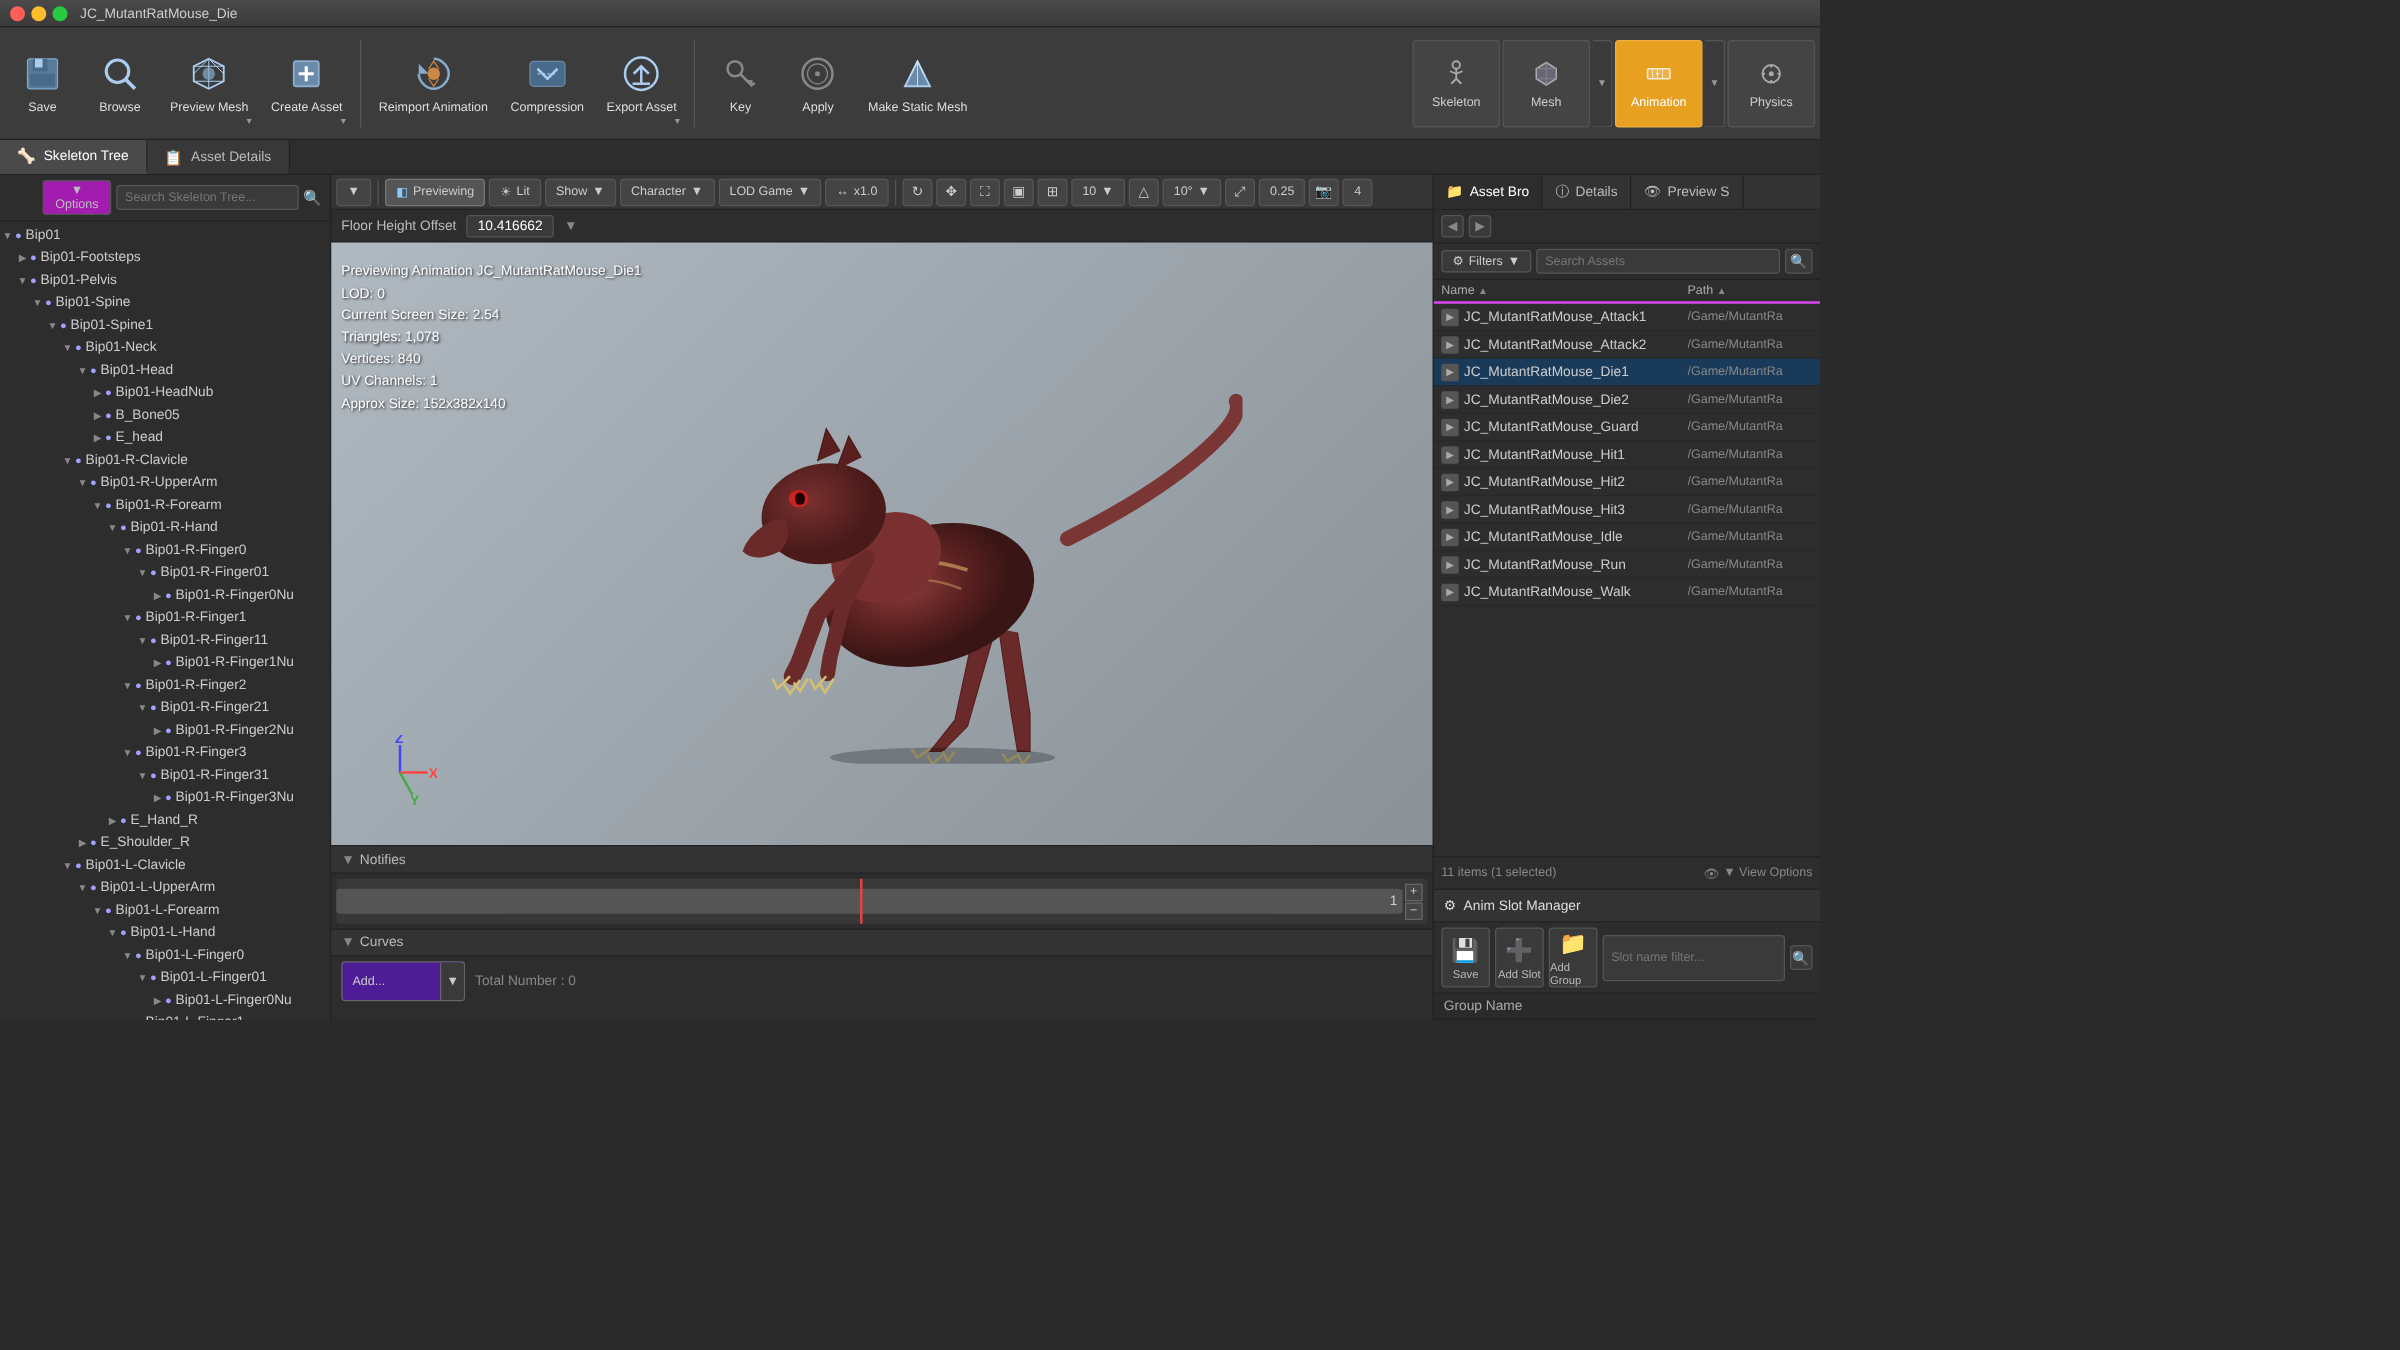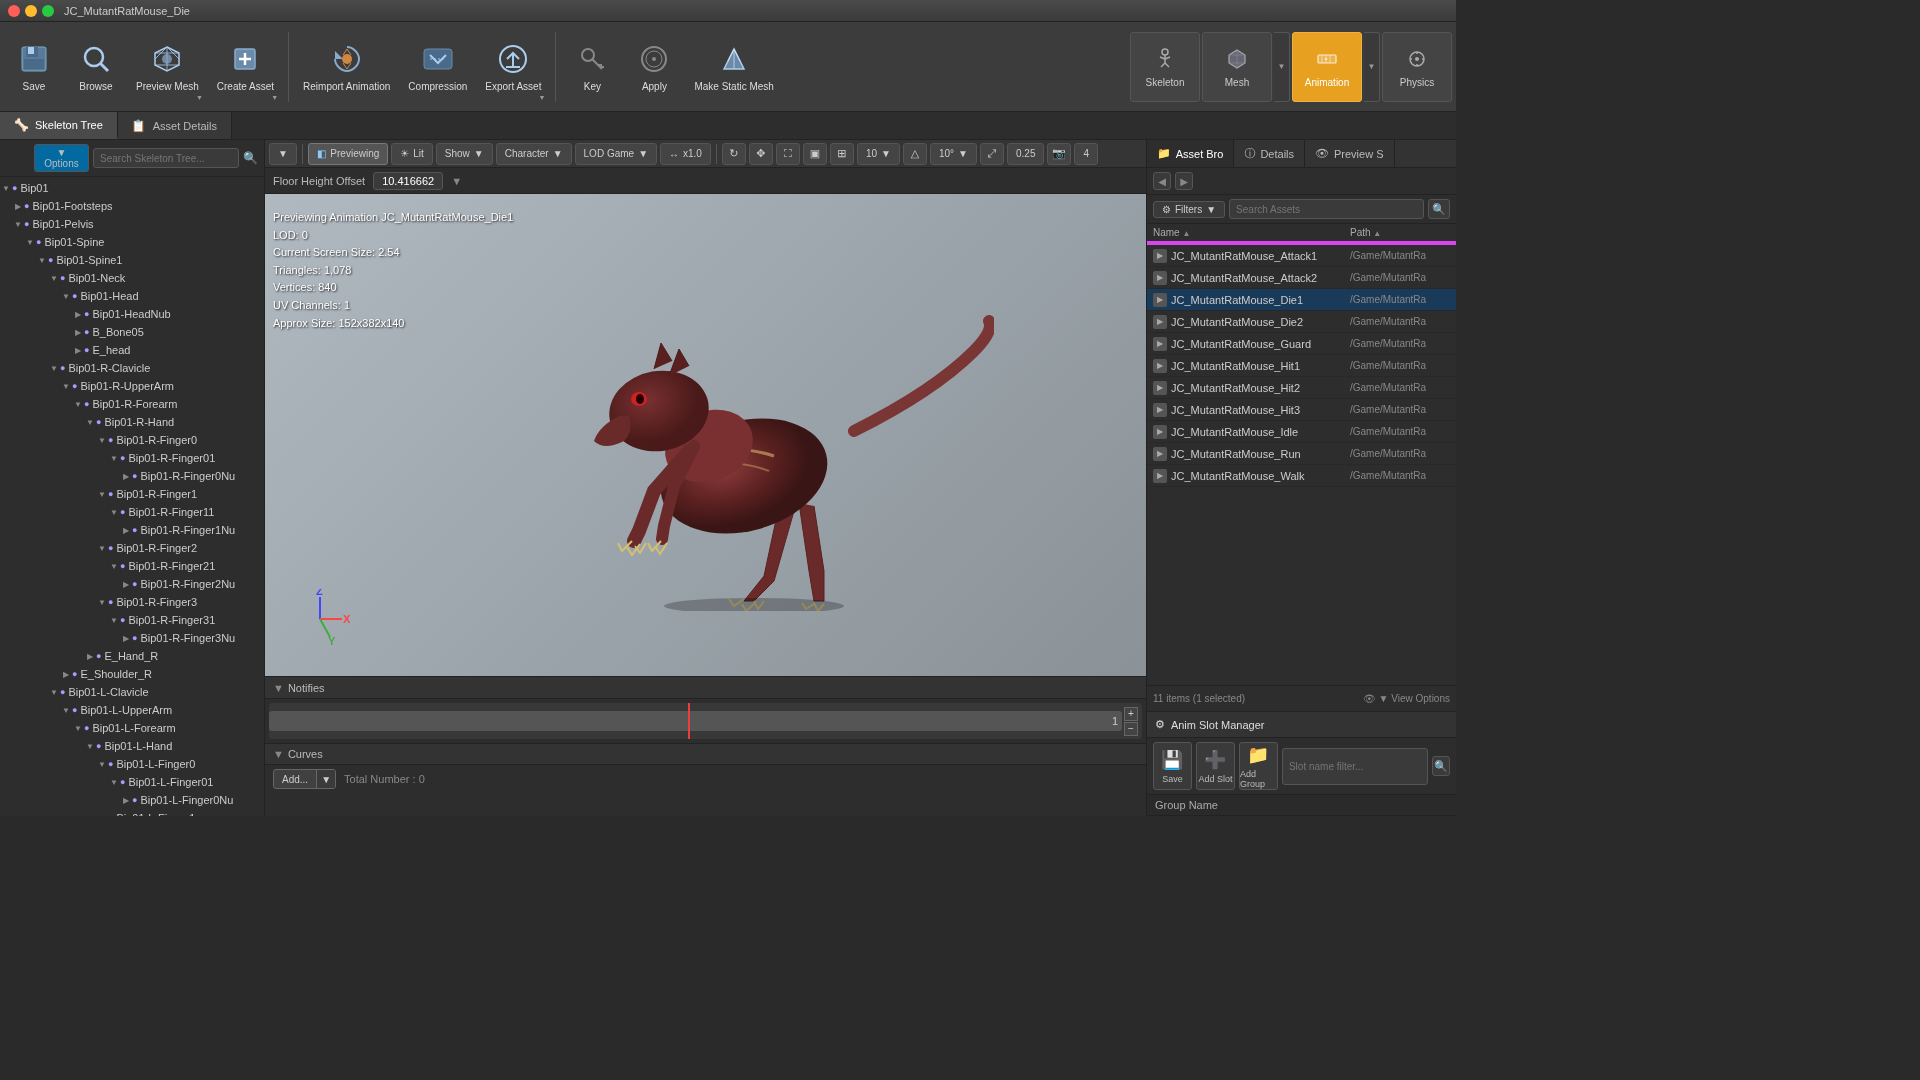--- a/index.html
+++ b/index.html
@@ -191,21 +191,21 @@
       align-items: center;
       padding: 4px 6px;
       gap: 4px;
       border-bottom: 1px solid #222;
     }
     .options-btn {
       font-size: 10px;
       color: #bbb;
       cursor: pointer;
       padding: 2px 6px;
-      background: #0369a1;
+      background: #a21caf;
       border: 1px solid #555;
       border-radius: 3px;
       margin-left: 28px;
     }
     #search-skeleton {
       flex: 1;
       height: 20px;
       background: #3a3a3a;
       border: 1px solid #555;
       border-radius: 3px;
@@ -444,28 +444,29 @@
     }
     #curves-bar {
       display: flex;
       align-items: center;
       padding: 4px 8px;
       gap: 8px;
     }
     .curves-add-btn {
       display: flex;
       align-items: center;
-      height: 20px;
-      background: #404040;
+      height: 32px;
+      background: #4c1d95;
       border: 1px solid #666;
       border-radius: 3px;
       color: #ccc;
       font-size: 10px;
       cursor: pointer;
       overflow: hidden;
+      gap: 36px;
     }
     .curves-add-main {
       padding: 0 8px;
       height: 100%;
       display: flex;
       align-items: center;
     }
     .curves-add-arrow {
       padding: 0 4px;
       height: 100%;
@@ -570,21 +571,21 @@
       border-radius: 3px;
       display: flex;
       align-items: center;
       justify-content: center;
       cursor: pointer;
       color: #888;
     }
     #asset-list-header {
       display: flex;
       padding: 3px 6px;
-      border-bottom: 4px solid #d946ef;
+      border-bottom: 2px solid #d946ef;
       gap: 3px;
     }
     .asset-col-name { flex: 1; color: #aaa; font-size: 10px; cursor: pointer; }
     .asset-col-path { width: 100px; color: #aaa; font-size: 10px; cursor: pointer; }
     .sort-arrow { color: #888; font-size: 8px; }
 
     #asset-list {
       flex: 1;
       overflow-y: auto;
     }

